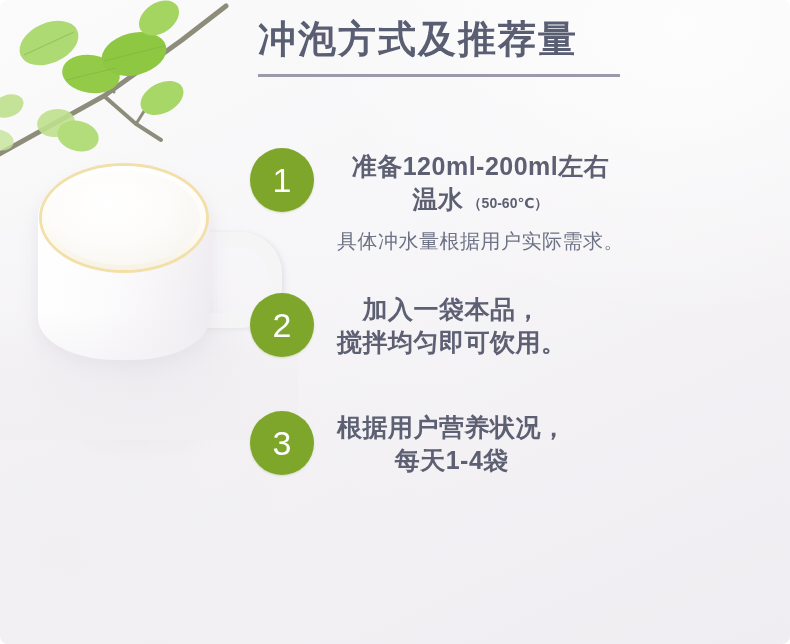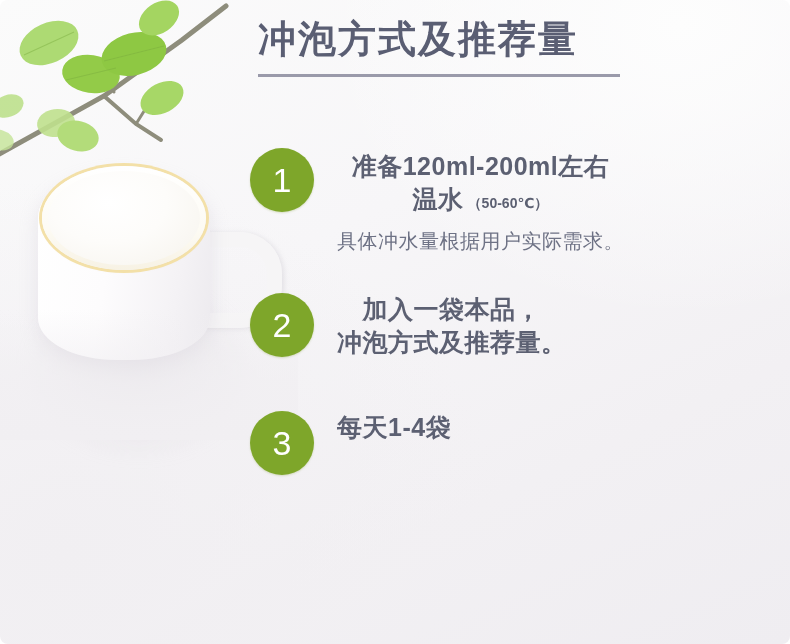--- a/index.html
+++ b/index.html
@@ -249,25 +249,26 @@
           <span>温水</span><span class="temp">（50-60℃）</span>
         </div>
         <div class="step-note">具体冲水量根据用户实际需求。</div>
       </div>
     </div>
 
     <div class="step step-2">
       <div class="step-badge">2</div>
       <div class="step-text">
         <div class="step-head">加入一袋本品，</div>
-        <div class="step-head">冲泡方式及推荐量。</div>
+        <div class="step-head">搅拌均匀即可饮用。</div>
       </div>
     </div>
 
     <div class="step step-3">
       <div class="step-badge">3</div>
       <div class="step-text">
+        <div class="step-head">根据用户营养状况，</div>
         <div class="step-head">每天1-4袋</div>
       </div>
     </div>
 
   </div>
 </div>
 
 </body></html>

